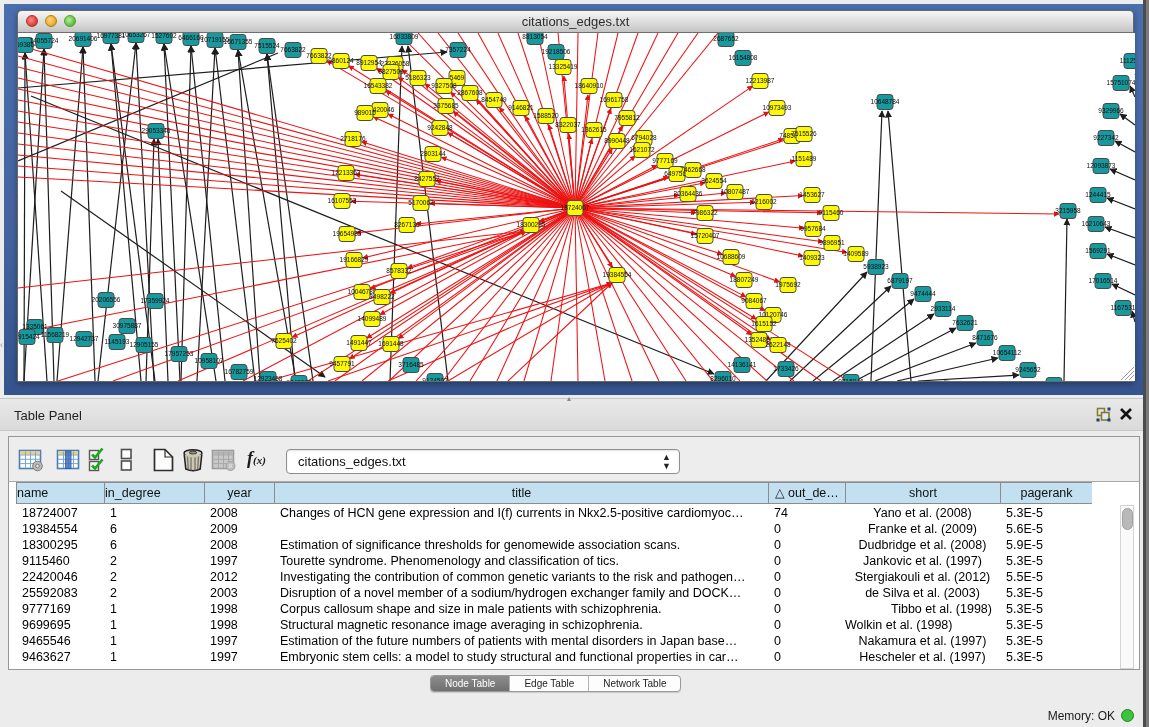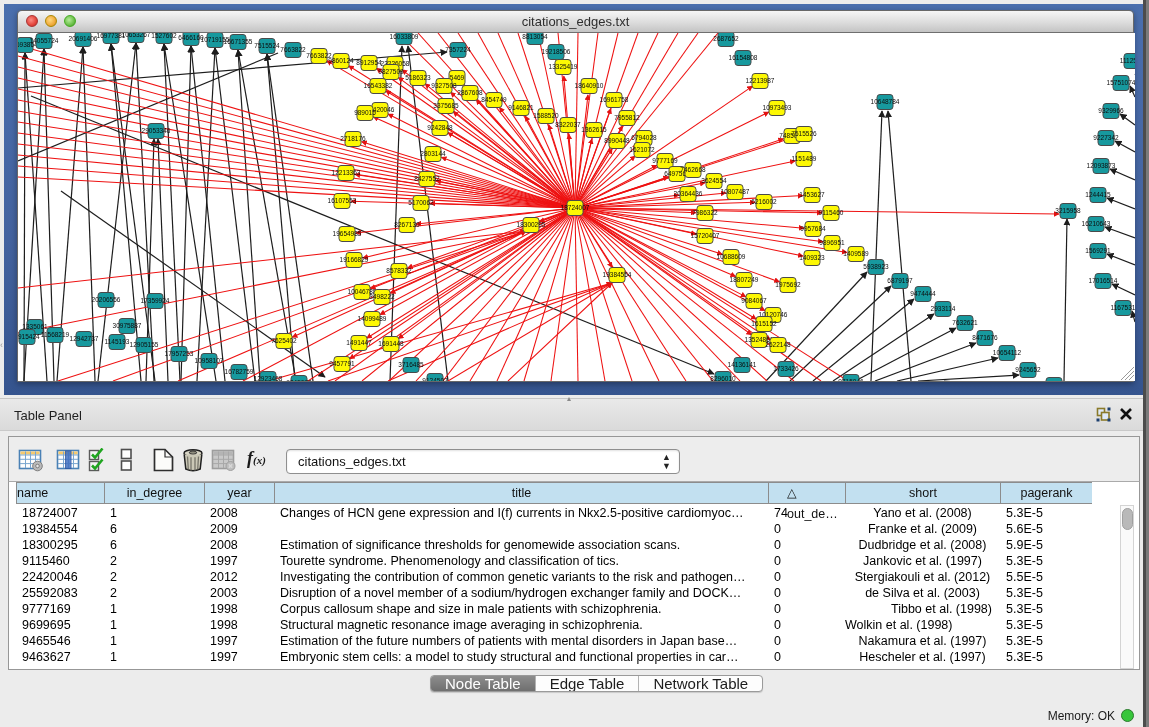--- a/index.html
+++ b/index.html
@@ -34,21 +34,21 @@
 .trow { position:absolute; left:0; height:16px; width:1092px; }
 .trow span { position:absolute; top:0; font-size:12.5px; color:#000; line-height:16px; white-space:nowrap; }
 .ell { overflow:hidden; }
 #vscroll { position:absolute; left:1120px; top:505px; width:14px; height:164px;
   background:#fafafa; border:1px solid #d4d4d4; }
 #vthumb { position:absolute; left:1121.5px; top:508px; width:11px; height:22px; background:#b9b9b9;
   border:1px solid #a0a0a0; border-radius:6px; }
 #tabs { position:absolute; left:430px; top:675px; height:17px; display:flex;
   border:1px solid #9a9a9a; border-radius:4px; overflow:hidden; background:#fdfdfd;
   box-shadow:0 1px 1px rgba(0,0,0,.15); }
-#tabs .seg { font-size:15px; line-height:16px; padding:0 14px; color:#1c1c1c; border-left:1px solid #b3b3b3; }
+#tabs .seg { font-size:10px; line-height:16px; padding:0 14px; color:#1c1c1c; border-left:1px solid #b3b3b3; }
 #tabs .seg:first-child { border-left:none; }
 #tabs .sel { background:linear-gradient(#8d8d8d,#6f6f6f); color:#fff; }
 #mem { position:absolute; right:34px; top:709px; font-size:12px; color:#1a1a1a; }
 #memdot { position:absolute; right:15px; top:709px; width:13px; height:13px; border-radius:50%;
   background:#38c63c; border:1.5px solid #2c7a2e; }
 #divarrow { position:absolute; left:567px; top:394px; font-size:8px; color:#8a8a8a; }
 </style></head>
 <body>
 <div id="app">
  <div id="bluepanel">
@@ -846,24 +846,24 @@
     <svg class="tic" style="left:211px" width="26" height="24" viewBox="0 0 26 24">
       <rect x="1.5" y="2.5" width="21" height="18" fill="#c9c9c9" stroke="#9d9d9d" stroke-width="1.6"></rect>
       <rect x="2.5" y="3.5" width="19" height="3" fill="#b4b4b4"></rect>
       <path d="M7.5 3.5V20 M12.5 3.5V20 M17.5 3.5V20 M2 7H22 M2 11.3H22 M2 15.6H22" stroke="#a8a8a8" stroke-width="1" fill="none"></path>
       <circle cx="19.5" cy="18" r="4.5" fill="#bdbdbd" stroke="#a0a0a0"></circle>
       <path d="M17.8 16.3 L21.2 19.7 M21.2 16.3 L17.8 19.7" stroke="#d8d8d8" stroke-width="1.4"></path>
     </svg>
  <div id="fx">f<span style="font-size:11px">(x)</span></div>
  <div id="combo">citations_edges.txt<span class="arr">▲<br>▼</span></div>
  <div class="hcell" style="left:16px;width:88px;text-align:left;">name</div>
-    <div class="hcell" style="left:104px;width:100px;text-align:center;">in_degree</div>
+    <div class="hcell" style="left:104px;width:100px;text-align:left;">in_degree</div>
     <div class="hcell" style="left:204px;width:70px;text-align:center;">year</div>
     <div class="hcell" style="left:274px;width:494px;text-align:center;">title</div>
-    <div class="hcell" style="left:768px;width:77px;text-align:left;padding-left:18px;">△ out_de…</div>
+    <div class="hcell" style="left:768px;width:77px;text-align:left;padding-left:6px;">△ out_de…</div>
     <div class="hcell" style="left:845px;width:155px;text-align:center;">short</div>
     <div class="hcell" style="left:1000px;width:92px;text-align:center;">pagerank</div>
  <div class="trow" style="top:505px">
       <span style="left:22px">18724007</span>
       <span style="left:110px">1</span>
       <span style="left:210px">2008</span>
       <span style="left:280px;width:486px" class="ell">Changes of HCN gene expression and I(f) currents in Nkx2.5-positive cardiomyoc…</span>
       <span style="left:774px">74</span>
       <span style="left:845px;width:155px;text-align:center">Yano et al. (2008)</span>
       <span style="left:1006px">5.3E-5</span>

